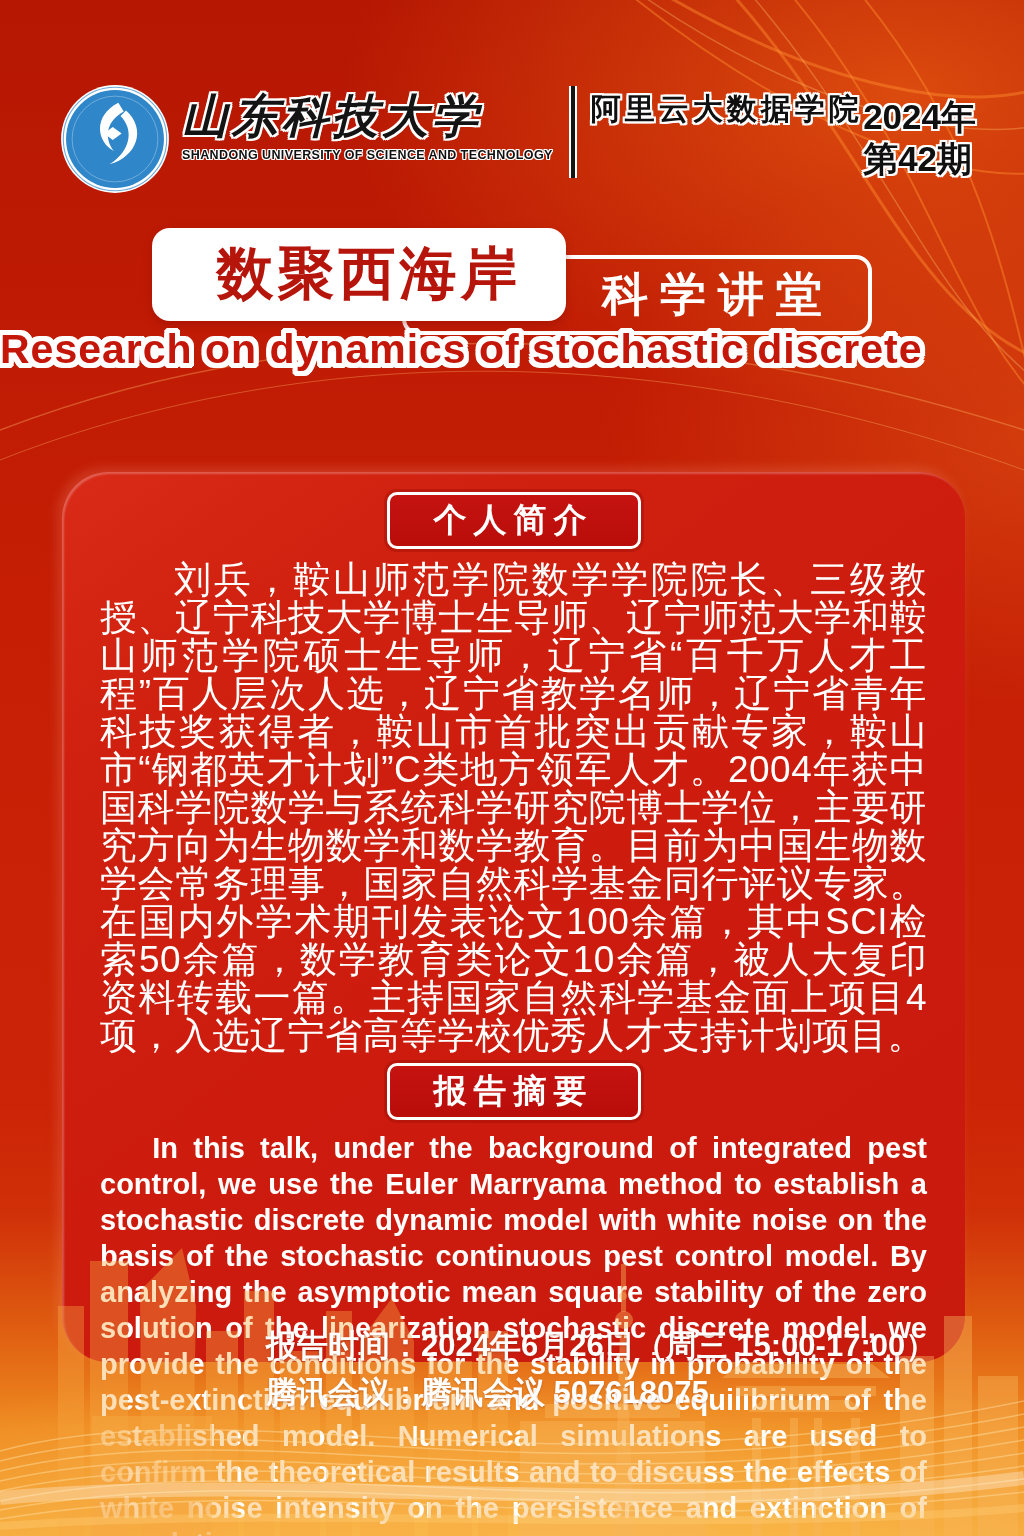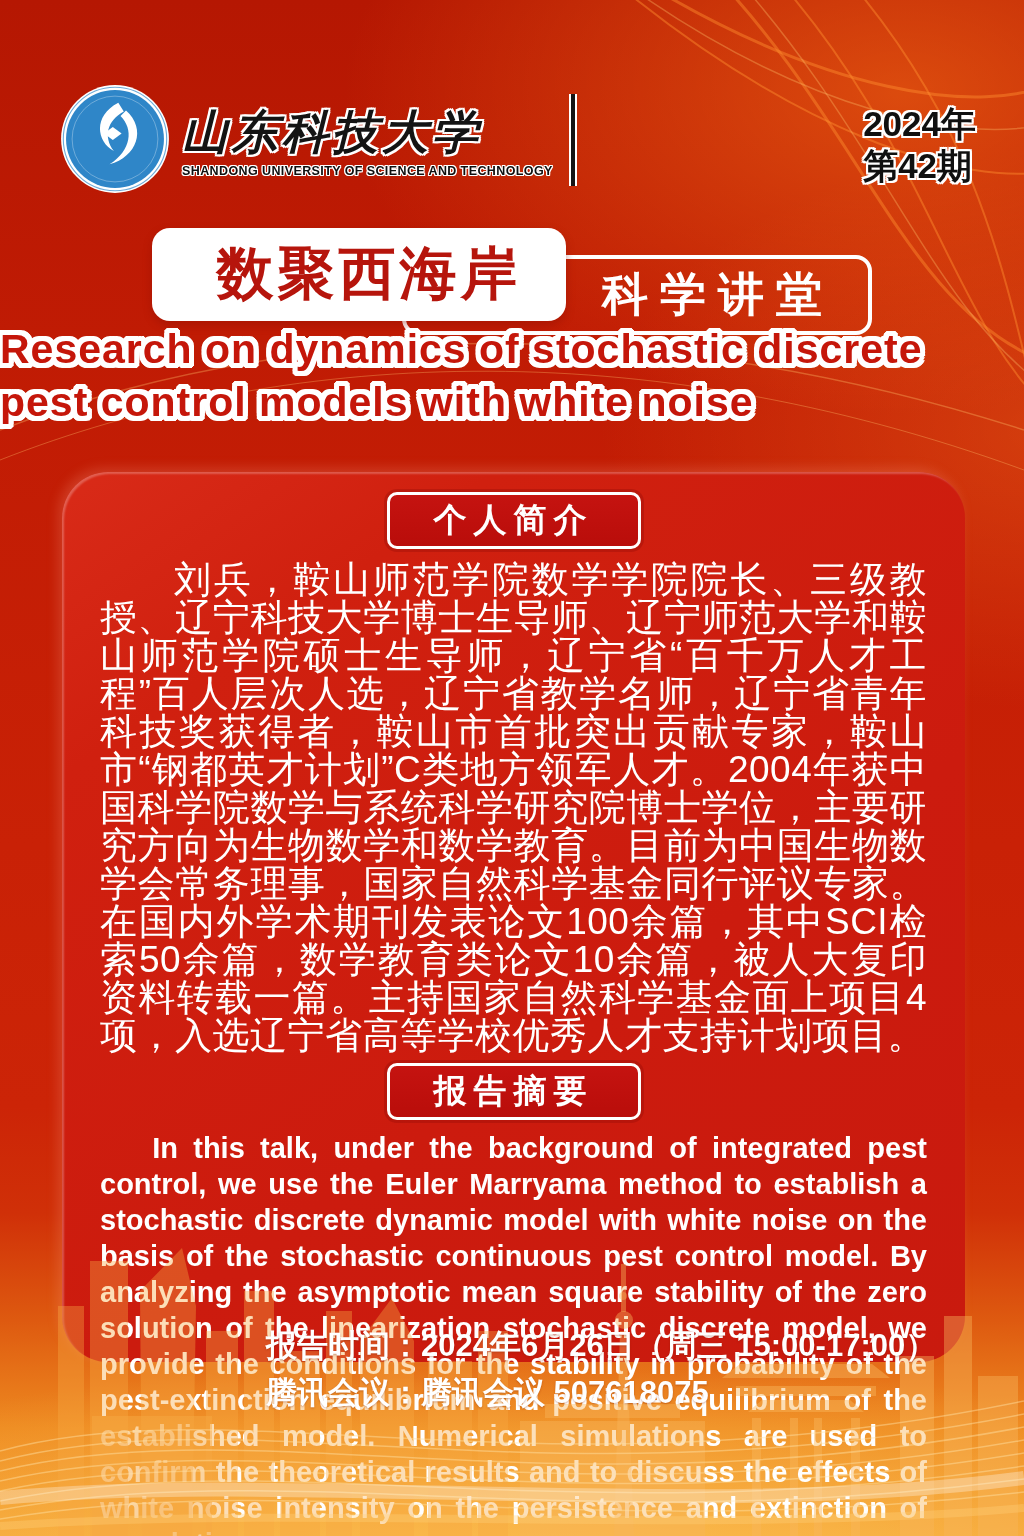--- a/index.html
+++ b/index.html
@@ -7,21 +7,21 @@
   .poster{
     position:relative;width:1024px;height:1536px;overflow:hidden;
     background:
       radial-gradient(900px 520px at 88% 6%, rgba(255,125,25,.50), rgba(255,125,25,0) 62%),
       radial-gradient(700px 430px at 103% 28%, rgba(255,140,35,.30), rgba(255,140,35,0) 65%),
       radial-gradient(1300px 330px at 50% 104%, rgba(255,200,90,.75), rgba(255,200,90,0) 72%),
       linear-gradient(180deg,#b51702 0%,#c01b04 22%,#c92106 55%,#cc2407 72%,#d03008 79%,#de5a10 86%,#ee8a20 93%,#f4a335 100%);
   }
   .layer{position:absolute;left:0;top:0;pointer-events:none;}
   
-  .header{position:absolute;left:60px;top:84px;right:48px;display:flex;align-items:center;z-index:4;}
+  .header{position:absolute;left:60px;top:84px;right:48px;display:flex;align-items:flex-start;z-index:4;}
   .logo{width:110px;height:110px;flex:0 0 auto;}
   .univ{margin-left:12px;margin-top:4px;}
   .univ-cn{
     font-family:"DejaVu Serif","Liberation Serif",serif;font-style:italic;font-weight:bold;
     font-size:46px;color:#141414;letter-spacing:4px;line-height:56px;white-space:nowrap;
     text-shadow:-2px -2px 0 #fff,0 -2px 0 #fff,2px -2px 0 #fff,-2px 0 0 #fff,2px 0 0 #fff,-2px 2px 0 #fff,0 2px 0 #fff,2px 2px 0 #fff;
   }
   .univ-en{
     font-size:12.5px;font-weight:bold;color:#101010;letter-spacing:.4px;margin-top:4px;white-space:nowrap;
     text-shadow:-1px -1px 0 #fff,1px -1px 0 #fff,-1px 1px 0 #fff,1px 1px 0 #fff,0 -1px 0 #fff,0 1px 0 #fff,-1px 0 0 #fff,1px 0 0 #fff;
@@ -128,39 +128,39 @@
       <path d="M60 24 C79 41, 70 66, 45 73 C65 60, 67 41, 55 29 Z" fill="#ffffff"></path>
       <path d="M40 45 l8 -6 8 6 -8 6 z" fill="#ffffff"></path>
       <circle cx="50" cy="50" r="39" fill="none" stroke="#ffffff" stroke-width="0.8" opacity="0.35"></circle>
     </svg>
     <div class="univ">
       <div class="univ-cn">山东科技大学</div>
       <div class="univ-en">SHANDONG UNIVERSITY OF SCIENCE AND TECHNOLOGY</div>
     </div>
     <div class="hdr-divider"></div>
     <div class="college">
+      <div class="l2">阿里云大数据学院</div>
     </div>
     <div class="issue">
       <div>2024年</div>
       <div>第42期</div>
     </div>
   </div>
 
   <div class="banner">
     <div class="subtitle-box">
       <span>科学讲堂</span>
     </div>
     <div class="title-box">
       <span>数聚西海岸</span>
     </div>
   </div>
 
   <div class="talk-title">
     <div>Research on dynamics of stochastic discrete</div>
-    <div>pest control models with white noise</div>
   </div>
 
   <div class="panel">
     <div class="sec-head">
       <span>个人简介</span>
     </div>
     <p class="bio">刘兵，鞍山师范学院数学学院院长、三级教授、辽宁科技大学博士生导师、辽宁师范大学和鞍山师范学院硕士生导师，辽宁省“百千万人才工程”百人层次人选，辽宁省教学名师，辽宁省青年科技奖获得者，鞍山市首批突出贡献专家，鞍山市“钢都英才计划”C类地方领军人才。2004年获中国科学院数学与系统科学研究院博士学位，主要研究方向为生物数学和数学教育。目前为中国生物数学会常务理事，国家自然科学基金同行评议专家。在国内外学术期刊发表论文100余篇，其中SCI检索50余篇，数学教育类论文10余篇，被人大复印资料转载一篇。主持国家自然科学基金面上项目4项，入选辽宁省高等学校优秀人才支持计划项目。</p>
     <div class="sec-head second">
       <span>报告摘要</span>
     </div>

